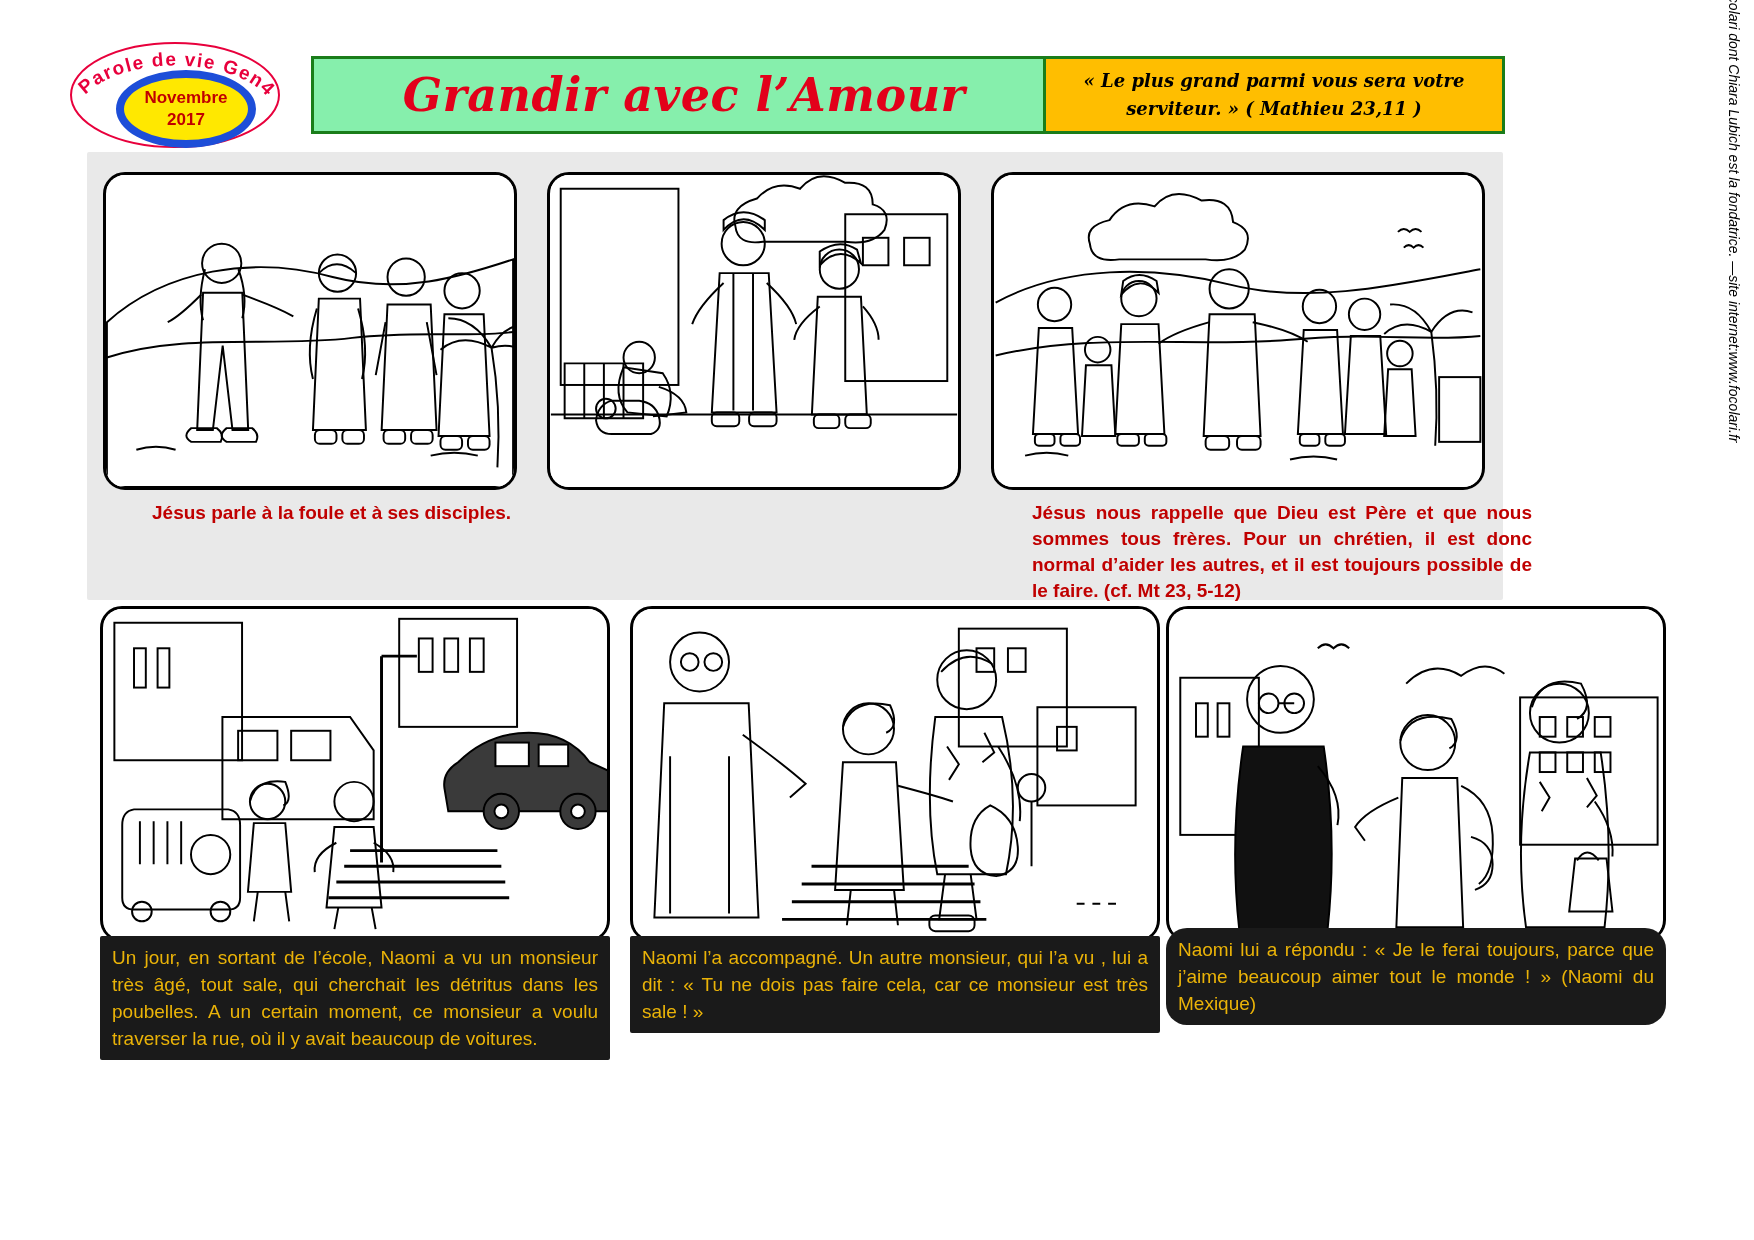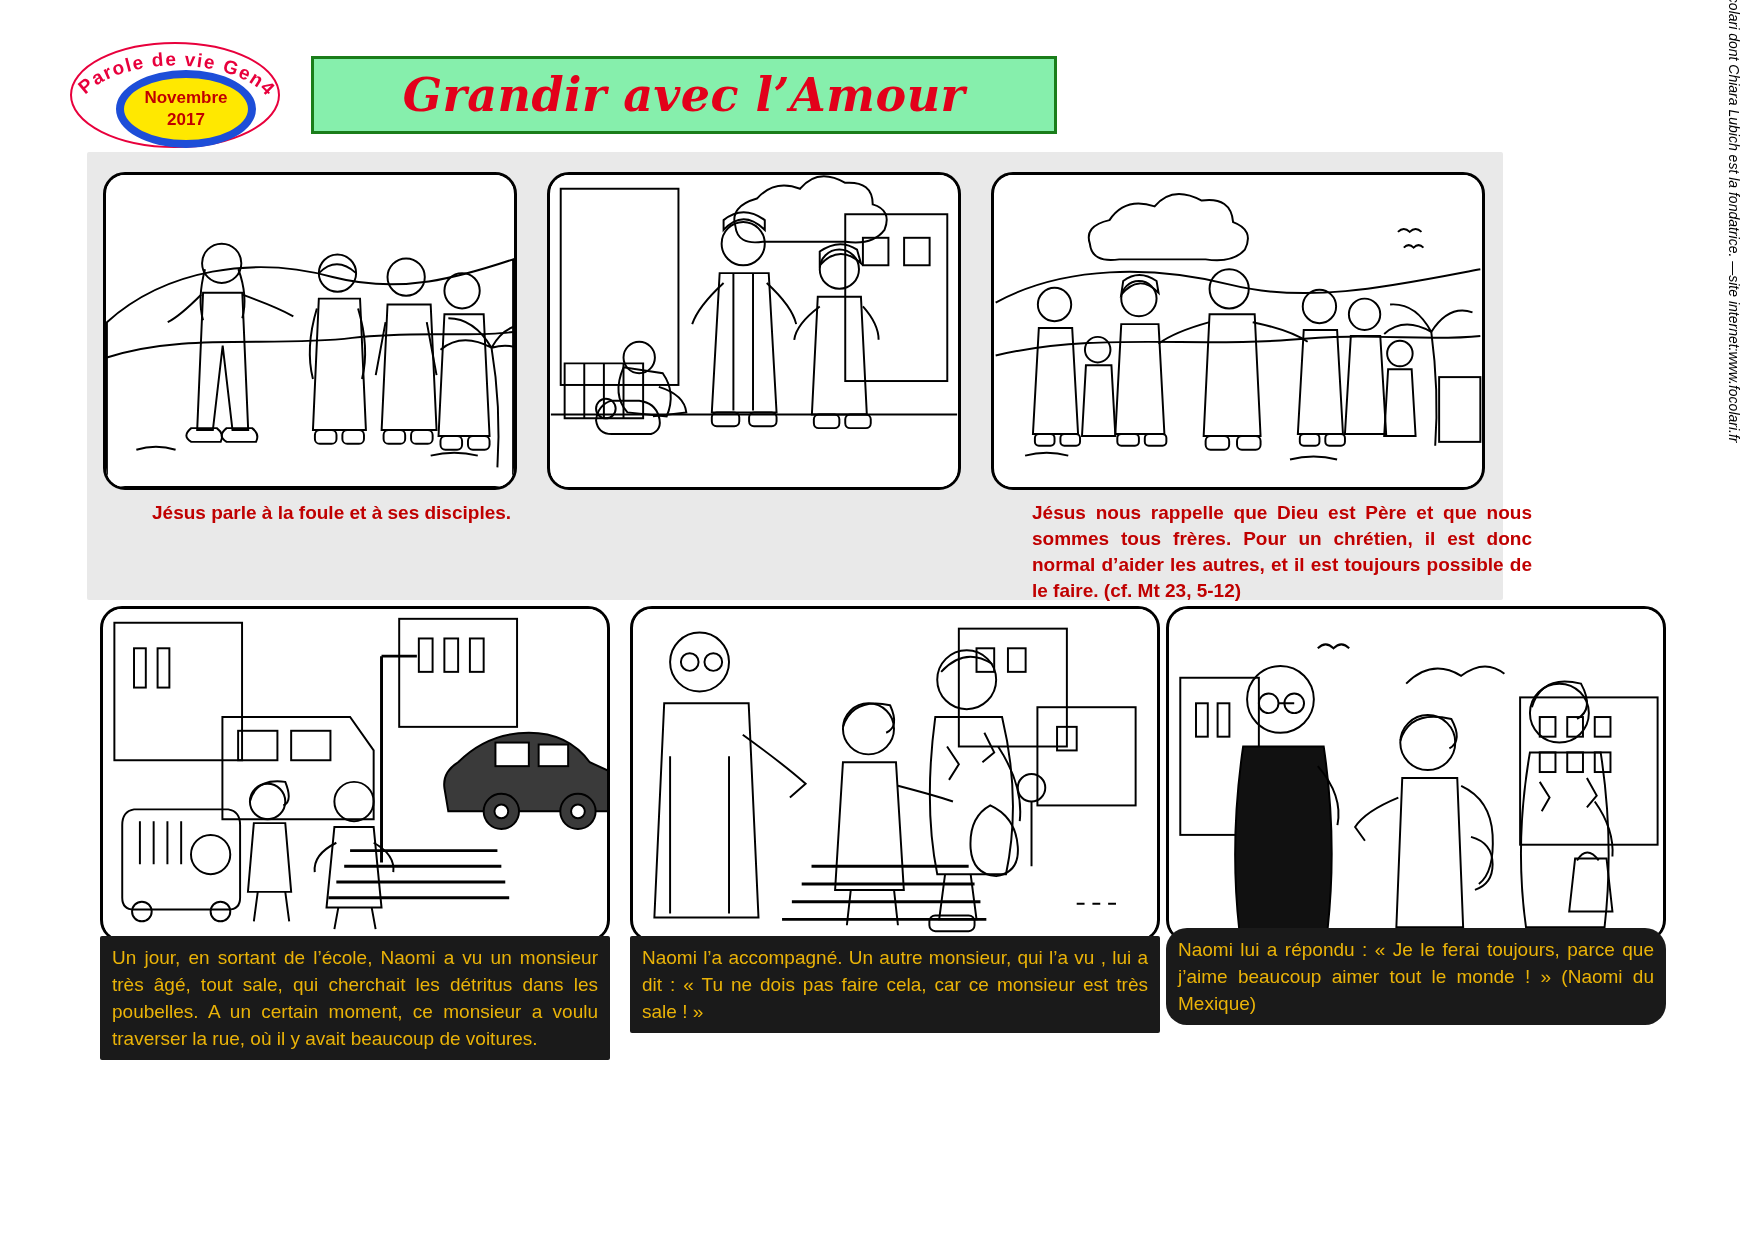--- a/index.html
+++ b/index.html
@@ -213,20 +213,23 @@
     <div id="logo-inner-oval">
       <span class="month">Novembre</span>
       <span class="year">2017</span>
     </div>
   </div>
 
   <div id="title-box">
     <span id="title-text">Grandir avec l’Amour</span>
   </div>
 
+  <div id="verse-box">
+    <span id="verse-text">« Le plus grand parmi vous sera votre serviteur. » ( Mathieu 23,11 )</span>
+  </div>
 
 </div>
 
 <div id="row1">
 
   <div id="panel1" class="panel-row1">
     <svg class="art" viewBox="0 0 414 318">
       <rect x="0" y="0" width="414" height="318" fill="#fff"></rect>
 
       <path d="M0 150 C 60 96, 150 82, 230 104 C 300 122, 360 104, 414 86 L414 318 L0 318 Z" fill="none" stroke="#000" stroke-width="2"></path>

